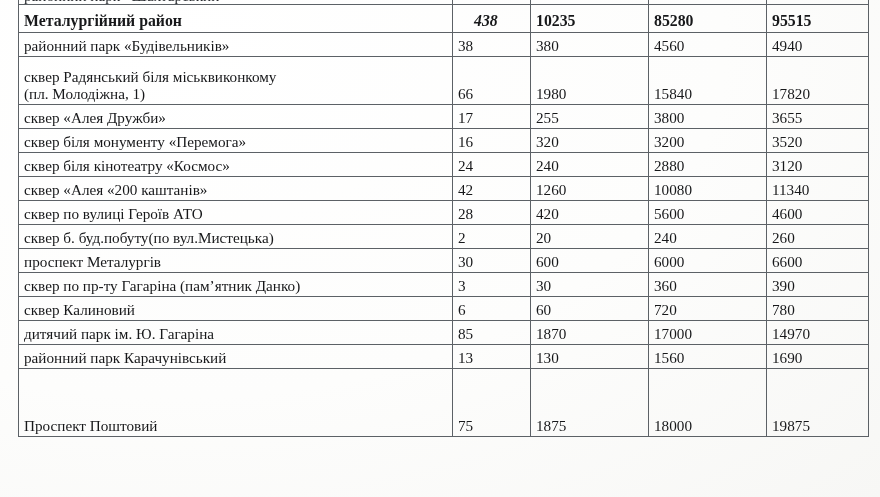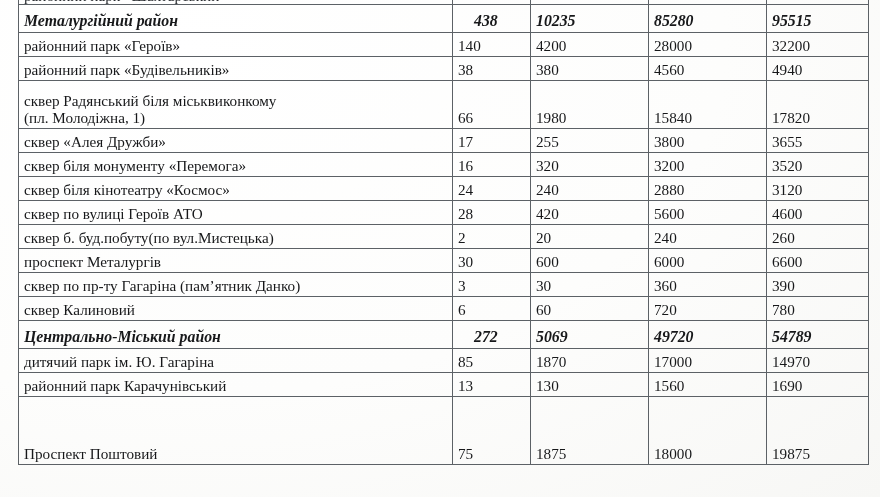--- a/index.html
+++ b/index.html
@@ -56,21 +56,20 @@
   col.c-n1 { width: 78px; }
   col.c-n2 { width: 118px; }
   col.c-n3 { width: 118px; }
   col.c-n4 { width: 102px; }
 
   tr.r-normal td { height: 20px; }
   tr.r-group td {
     height: 24px;
     font-weight: bold;
     font-size: 15.8px;
-    font-style: italic;
   }
   tr.r-tall td { height: 44px; }
   tr.r-last td { height: 64px; }
 
   td.lbl { text-align: left; vertical-align: bottom; }
   td.num { text-align: left; vertical-align: bottom; padding-left: 9px; }
 
   
   tr.r-group td.num-first { font-style: italic; padding-left: 21px; }
 
@@ -112,27 +111,20 @@
       </tr>
 
       <tr class="r-group">
         <td class="lbl">Металургійний район</td>
         <td class="num num-first">438</td>
         <td class="num">10235</td>
         <td class="num">85280</td>
         <td class="num">95515</td>
       </tr>
 
-      <tr class="r-normal">
-        <td class="lbl">районний парк «Героїв»</td>
-        <td class="num">140</td>
-        <td class="num">4200</td>
-        <td class="num">28000</td>
-        <td class="num">32200</td>
-      </tr>
 
       <tr class="r-normal">
         <td class="lbl">районний парк «Будівельників»</td>
         <td class="num">38</td>
         <td class="num">380</td>
         <td class="num">4560</td>
         <td class="num">4940</td>
       </tr>
 
       <tr class="r-tall">
@@ -165,20 +157,27 @@
       </tr>
 
       <tr class="r-normal">
         <td class="lbl">сквер біля кінотеатру «Космос»</td>
         <td class="num">24</td>
         <td class="num">240</td>
         <td class="num">2880</td>
         <td class="num">3120</td>
       </tr>
 
+      <tr class="r-normal">
+        <td class="lbl">сквер «Алея «200 каштанів»</td>
+        <td class="num">42</td>
+        <td class="num">1260</td>
+        <td class="num">10080</td>
+        <td class="num">11340</td>
+      </tr>
 
       <tr class="r-normal">
         <td class="lbl">сквер по вулиці Героїв АТО</td>
         <td class="num">28</td>
         <td class="num">420</td>
         <td class="num">5600</td>
         <td class="num">4600</td>
       </tr>
 
       <tr class="r-normal">
@@ -207,27 +206,20 @@
 
 
       <tr class="r-normal">
         <td class="lbl">сквер Калиновий</td>
         <td class="num">6</td>
         <td class="num">60</td>
         <td class="num">720</td>
         <td class="num">780</td>
       </tr>
 
-      <tr class="r-group">
-        <td class="lbl">Центрально-Міський район</td>
-        <td class="num num-first">272</td>
-        <td class="num">5069</td>
-        <td class="num">49720</td>
-        <td class="num">54789</td>
-      </tr>
 
       <tr class="r-normal">
         <td class="lbl">дитячий парк ім. Ю. Гагаріна</td>
         <td class="num">85</td>
         <td class="num">1870</td>
         <td class="num">17000</td>
         <td class="num">14970</td>
       </tr>
 
       <tr class="r-normal">

